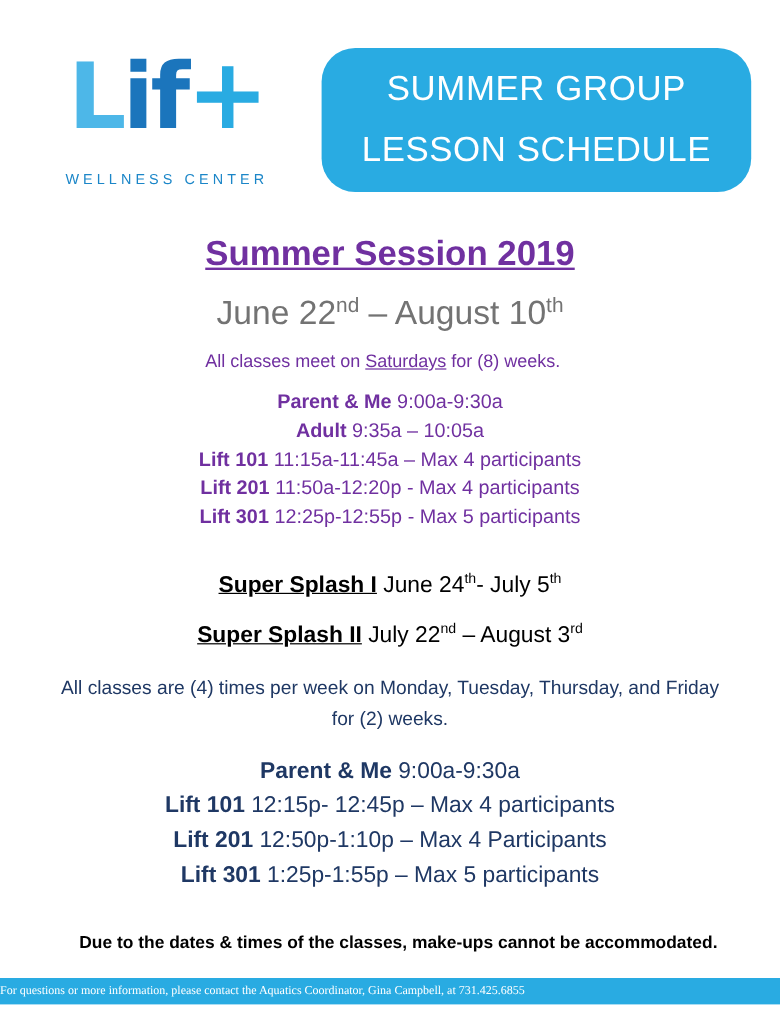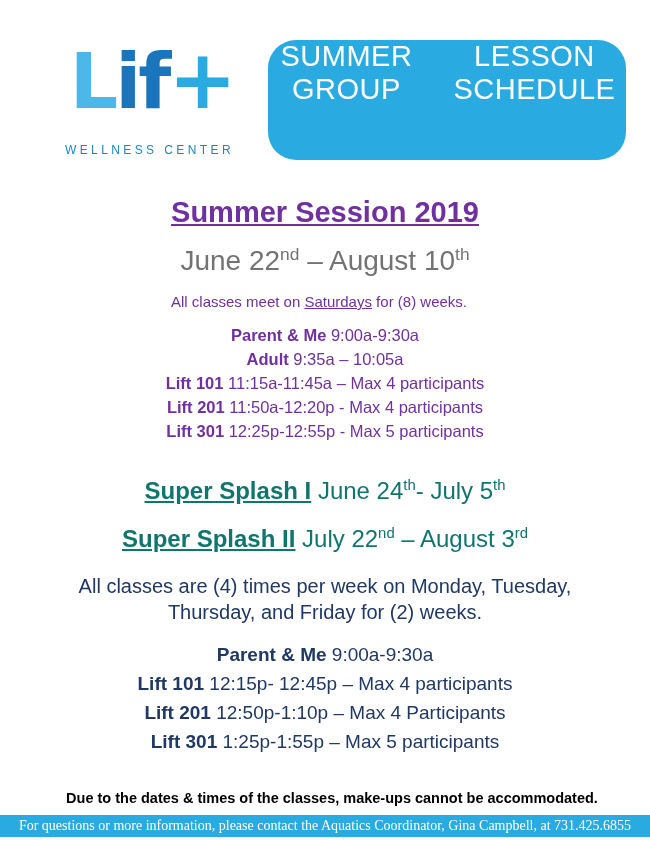--- a/index.html
+++ b/index.html
@@ -5,81 +5,81 @@
   html, body { margin: 0; padding: 0; }
   body {
     width: 650px; height: 841px;
     background: #ffffff;
     font-family: "Liberation Sans", sans-serif;
     overflow: hidden;
   }
   .page { position: relative; width: 650px; height: 841px; background: #fff; }
 
   
-  .logo { position: absolute; left: 44px; top: 34px; width: 190px; text-align: right; }
+  .logo { position: absolute; left: 44px; top: 34px; width: 190px; text-align: center; }
   .logo-text {
     font-family: "DejaVu Sans", sans-serif;
     font-weight: 700; font-size: 76px; line-height: 92px;
     letter-spacing: -3px; white-space: nowrap;
   }
   .logo-l    { color: #4db7e8; }
   .logo-if   { color: #1b75bc; }
   .logo-plus { color: #29abe2; font-size: 82px; }
   .logo-subtitle {
     margin-top: 15px;
     color: #1b86c8; font-size: 12px; font-weight: 500;
     letter-spacing: 3.4px; white-space: nowrap;
   }
 
   
   .banner {
     position: absolute; left: 268px; top: 40px; width: 358px; height: 120px;
     background: #29abe2; border-radius: 28px;
-    display: flex; flex-direction: row; justify-content: center; gap: 18px;
+    display: flex; flex-direction: column; justify-content: center; gap: 18px;
     text-align: center; color: #ffffff;
   }
   .banner-line { font-size: 29px; letter-spacing: 0.5px; }
 
   
   .content { position: absolute; top: 196px; left: 0; right: 0; text-align: center; }
 
   .session-title {
     color: #7030a0; font-size: 29px; font-weight: bold;
     text-decoration: underline; margin: 0 0 16px 0;
   }
   .date-line { color: #737373; font-size: 28px; margin: 0 0 16px 0; }
   .note1 { color: #7030a0; font-size: 15px; margin: 0 12px 13px 0; }
   .u { text-decoration: underline; }
 
   .class-list-1 { color: #7030a0; font-size: 16.5px; line-height: 24px; }
   .class-list-1 .cls-label { font-weight: bold; }
 
-  .splash-line { color: #0f766e; font-size: 24px; margin-top: 20px; }
+  .splash-line { color: #000000; font-size: 19px; margin-top: 20px; }
   .splash-line.first { margin-top: 34px; }
   .ss-label { font-weight: bold; text-decoration: underline; }
 
   .note2 {
-    color: #1f3864; font-size: 20px; line-height: 26px;
+    color: #1f3864; font-size: 16px; line-height: 26px;
     max-width: 566px; margin: 20px auto 4px auto;
   }
 
   .class-list-2 { color: #1f3864; font-size: 19px; line-height: 29px; margin-top: 15px; }
   .class-list-2 .cls-label { font-weight: bold; }
 
   .disclaimer { color: #000000; font-size: 14.5px; font-weight: bold; margin-top: 34px; padding-left: 14px; }
   .final-note { color: #000000; font-size: 14.5px; font-weight: bold; margin-top: 17px; }
 
   sup { font-size: 62%; line-height: 0; }
 
   
   .footer-bar {
     position: absolute; left: 0; right: 0; bottom: 4px; height: 22px;
     background: #29abe2; color: #ffffff;
-    font-family: "Liberation Serif", serif; font-size: 14px; line-height: 22px;
-    text-align: center; white-space: nowrap;
+    font-family: "Liberation Serif", serif; font-size: 10px; line-height: 22px;
+    text-align: left; white-space: nowrap;
   }
 </style>
 </head>
 <body>
 
 <div class="page">
 
   <div class="logo">
     <div class="logo-text">
       <span class="logo-l">L</span><span class="logo-if">if</span><span class="logo-plus">+</span>

